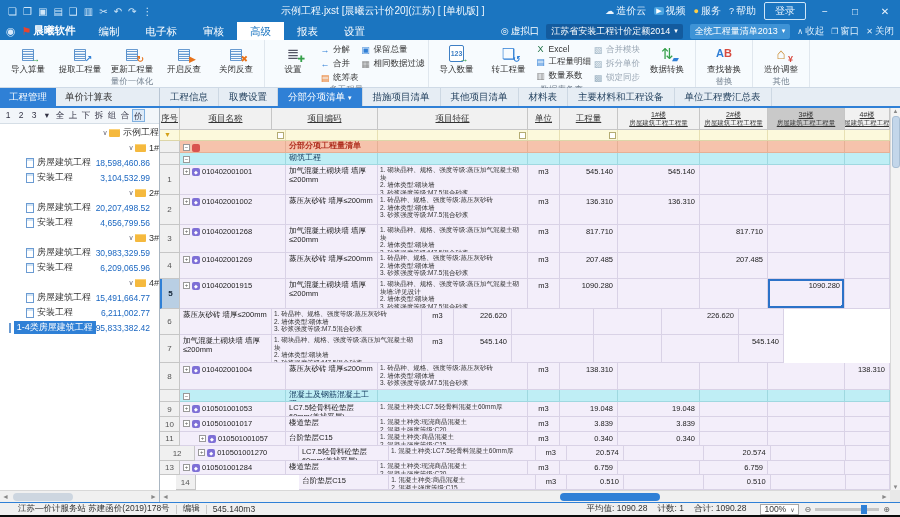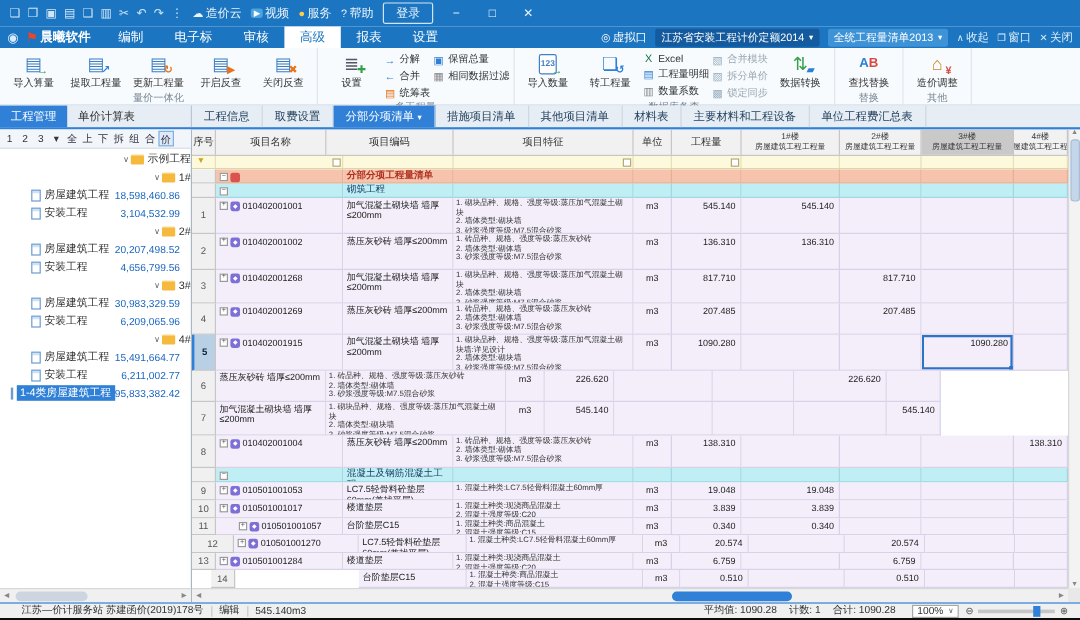--- a/index.html
+++ b/index.html
@@ -83,21 +83,21 @@
 
   .hscroll { height:12px; background:#f0f0f0; border-top:1px solid #d8d8d8; display:flex; align-items:center; font-size:7px; color:#888; }
   .hs-arrow { width:11px; text-align:center; }
   .hs-track { flex:1; position:relative; height:100%; }
   .hs-thumb { position:absolute; top:2px; height:8px; background:#cdd6e0; border-radius:4px; }
   .hs-thumb.blue { background:#2f80d6; }
 
   
   .main { flex:1; display:grid; grid-template-columns:730px 10px; grid-template-rows:22px 11px 1fr 12px; }
   #thead { grid-row:1; grid-column:1; display:flex; background:#f1f1f1; border-bottom:1px solid #c6c6c6; }
-  .hc { border-right:1px solid #c6c6c6; display:flex; flex-direction:column; align-items:center; justify-content:center; font-size:8.5px; color:#333; overflow:hidden; }
+  .hc { border-right:1px solid #c6c6c6; display:flex; flex-direction:column; align-items:center; justify-content:center; font-size:8.5px; color:#333; overflow:hidden;text-decoration:underline; }
   .hc .h1 { font-size:7px; line-height:8px; }
   .hc .h2 { font-size:6.5px; line-height:8px; white-space:nowrap; }
   .hc.hl { background:#c9c9c9; }
   #tfilter { grid-row:2; grid-column:1; display:flex; background:#fcf9dc; border-bottom:1px solid #ddd6a8; }
   .fc { border-right:1px solid #e7e0b4; position:relative; }
   .funnel { position:absolute; left:4px; top:1px; font-size:7px; color:#d4a017; }
   .fbox { position:absolute; right:1px; top:2px; width:7px; height:7px; border:1px solid #b3ab72; background:#fff; }
   #trowswrap { grid-row:3; grid-column:1; overflow:hidden; background:#fff; }
   .drow { display:flex; }
   .dc { border-right:1px solid #d9d2e6; border-bottom:1px solid #d9d2e6; overflow:hidden; }
@@ -148,20 +148,21 @@
         <span class="qicon">❐</span>
         <span class="qicon">▣</span>
         <span class="qicon">▤</span>
         <span class="qicon">❑</span>
         <span class="qicon">▥</span>
         <span class="qicon">✂</span>
         <span class="qicon">↶</span>
         <span class="qicon">↷</span>
         <span class="qicon">⋮</span>
       </div>
+    <div class="ttitle">示例工程.jxst  [晨曦云计价20](江苏) [ [单机版] ]</div>
     <div class="tright">
       <span class="titem">
           <span class="tic">☁</span>
           <span>造价云</span>
         </span>
       <span class="titem">
           <span class="tic vid">▶</span>
           <span>视频</span>
         </span>
       <span class="titem">

